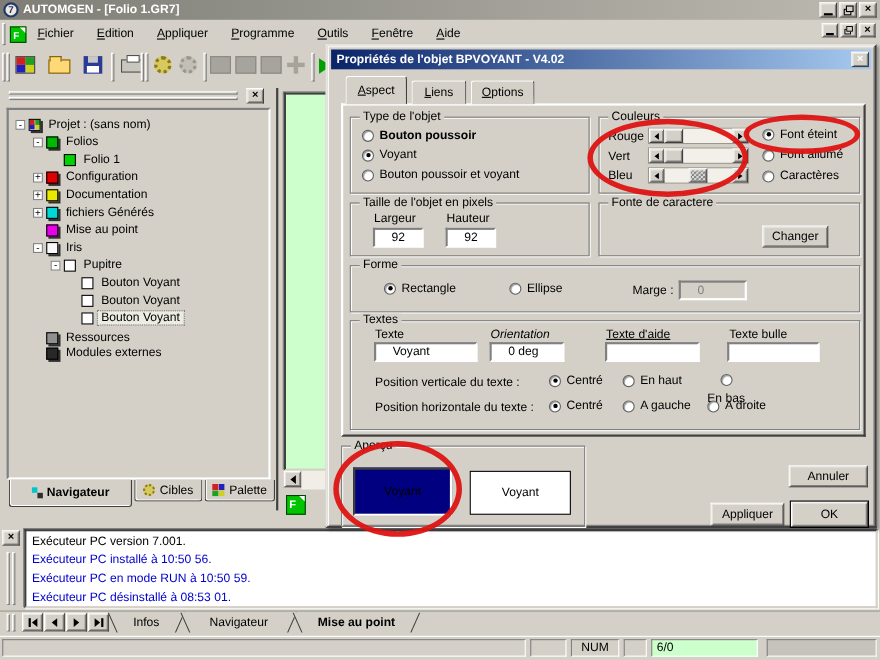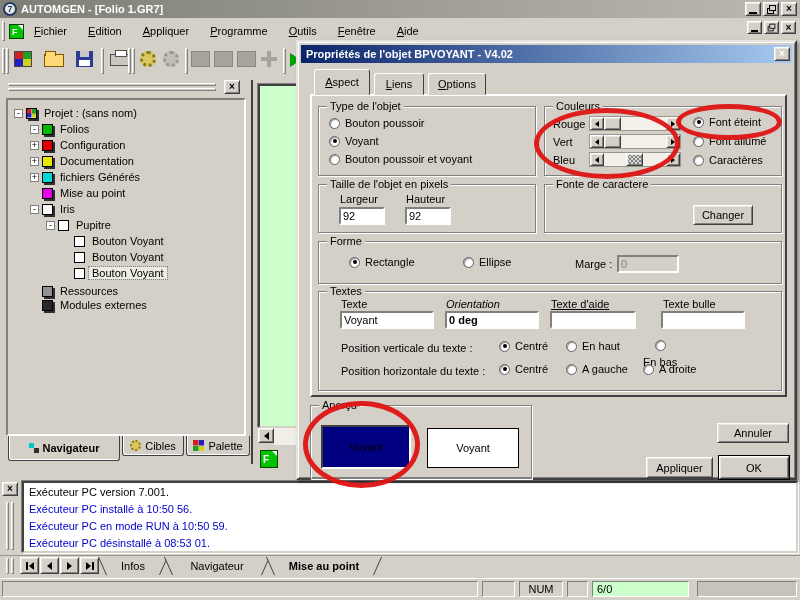--- a/index.html
+++ b/index.html
@@ -105,21 +105,21 @@
   .wtab span::first-letter { text-decoration:underline; }
   #tabpage { position:absolute; left:12px; top:52px; width:477px; height:303px; background:#d4d0c8;
     border:2px solid; border-color:#ffffff #404040 #404040 #ffffff; z-index:1; }
   .grp { position:absolute; border:1px solid #808080; box-shadow: inset 1px 1px 0 #fff, 1px 1px 0 #fff; z-index:2; }
   .gtitle { position:absolute; top:-7px; left:8px; background:#d4d0c8; padding:0 3px; white-space:nowrap; }
   .rad { position:relative; width:11px; height:11px; border-radius:50%; background:#fff; border:1px solid #606060;
     box-shadow: inset 1px 1px 1px rgba(64,64,64,.55); flex:0 0 11px; }
   .rad.on::after { content:""; position:absolute; left:2.5px; top:2.5px; width:4px; height:4px; border-radius:50%; background:#000; }
   .radrow { position:absolute; display:flex; align-items:center; gap:5px; white-space:nowrap; }
   .inp { position:absolute; height:18px; background:#fff; border:2px solid; border-color:#808080 #fff #fff #808080;
-    font-family:"Liberation Sans",sans-serif; font-size:11px; padding:0 2px; color:#000; }
+    font-family:"Liberation Sans",sans-serif; font-size:11px; padding:0 15px; color:#000; }
   .inp.dis { background:#d4d0c8; color:#808080; }
   .lbl { position:absolute; white-space:nowrap; }
   .slider { position:absolute; height:15px; display:flex; border:1px solid #9a988e; background:#f2f0e9; }
   .sbtn { width:14px; height:100%; display:flex; align-items:center; justify-content:center; flex:0 0 14px; }
   .strack { position:relative; flex:1; }
   .sthumb { position:absolute; top:0; width:17px; height:13px; }
   .sthumb.hatch { background-image:linear-gradient(45deg,#808080 25%,transparent 25%,transparent 75%,#808080 75%),
     linear-gradient(45deg,#808080 25%,transparent 25%,transparent 75%,#808080 75%);
     background-size:4px 4px; background-position:0 0,2px 2px; background-color:#d8d8d8; }
   .tri-l.s { border-right-width:4px; border-top-width:3px; border-bottom-width:3px; }
@@ -276,20 +276,25 @@
         <div class="tree-row" style="padding-left:2px;">
             <span class="expander">-</span>
             <span class="ticon multi stack"></span>
             <span class="tlabel">Projet : (sans nom)</span>
           </div>
         <div class="tree-row" style="padding-left:18px;">
             <span class="expander">-</span>
             <span class="ticon stack" style="background: rgb(0, 184, 0);"></span>
             <span class="tlabel">Folios</span>
           </div>
+        <div class="tree-row" style="padding-left:34px;">
+            <span class="expander"></span>
+            <span class="ticon" style="background: rgb(0, 212, 0);"></span>
+            <span class="tlabel">Folio 1</span>
+          </div>
         <div class="tree-row" style="padding-left:18px;">
             <span class="expander">+</span>
             <span class="ticon stack" style="background: rgb(224, 0, 0);"></span>
             <span class="tlabel">Configuration</span>
           </div>
         <div class="tree-row" style="padding-left:18px;">
             <span class="expander">+</span>
             <span class="ticon stack" style="background: rgb(232, 232, 0);"></span>
             <span class="tlabel">Documentation</span>
           </div>
@@ -370,21 +375,21 @@
         <span>Liens</span>
       </div>
     <div class="wtab" style="left:130px; top:31px; width:58px; height:22px;">
         <span>Options</span>
       </div>
 
     <div id="tabpage"></div>
 
     <div class="grp" style="left:20px; top:64px; width:218px; height:70px;">
       <span class="gtitle">Type de l'objet</span>
-      <div class="radrow" style="left:10px; top:10px;">
+      <div class="radrow" style="left:10px; top:10px;font-weight:bold;">
           <span class="rad"></span>
           <span>Bouton poussoir</span>
         </div>
       <div class="radrow" style="left:10px; top:28px;">
           <span class="rad on"></span>
           <span>Voyant</span>
         </div>
       <div class="radrow" style="left:10px; top:46px;">
           <span class="rad"></span>
           <span>Bouton poussoir et voyant</span>
@@ -472,21 +477,21 @@
       <input class="inp dis" style="left: 298px; top: 13px; width: 62px;" readonly="" value="0">
     </div>
 
     <div class="grp" style="left:20px; top:249px; width:464px; height:100px;">
       <span class="gtitle">Textes</span>
       <span class="lbl" style="left:22px; top:6px;">Texte</span>
       <span class="lbl" style="left:127px; top:6px;font-style:italic;">Orientation</span>
       <span class="lbl" style="left:232px; top:6px;text-decoration:underline;">Texte d'aide</span>
       <span class="lbl" style="left:344px; top:6px;">Texte bulle</span>
       <input class="inp" style="left: 21px; top: 19px; width: 94px;" readonly="" value="Voyant">
-      <input class="inp" style="left: 126px; top: 19px; width: 94px; font-weight: bold;" readonly="" value="0 deg">
+      <input class="inp" style="left: 126px; top: 19px; width: 68px;" readonly="" value="0 deg">
       <input class="inp" style="left: 231px; top: 19px; width: 86px;" readonly="" value="">
       <input class="inp" style="left: 342px; top: 19px; width: 84px;" readonly="" value="">
       <span class="lbl" style="left:22px; top:50px;">Position verticale du texte :</span>
       <div class="radrow" style="left:180px; top:48px;">
           <span class="rad on"></span>
           <span>Centré</span>
         </div>
       <div class="radrow" style="left:247px; top:48px;">
           <span class="rad"></span>
           <span>En haut</span>

